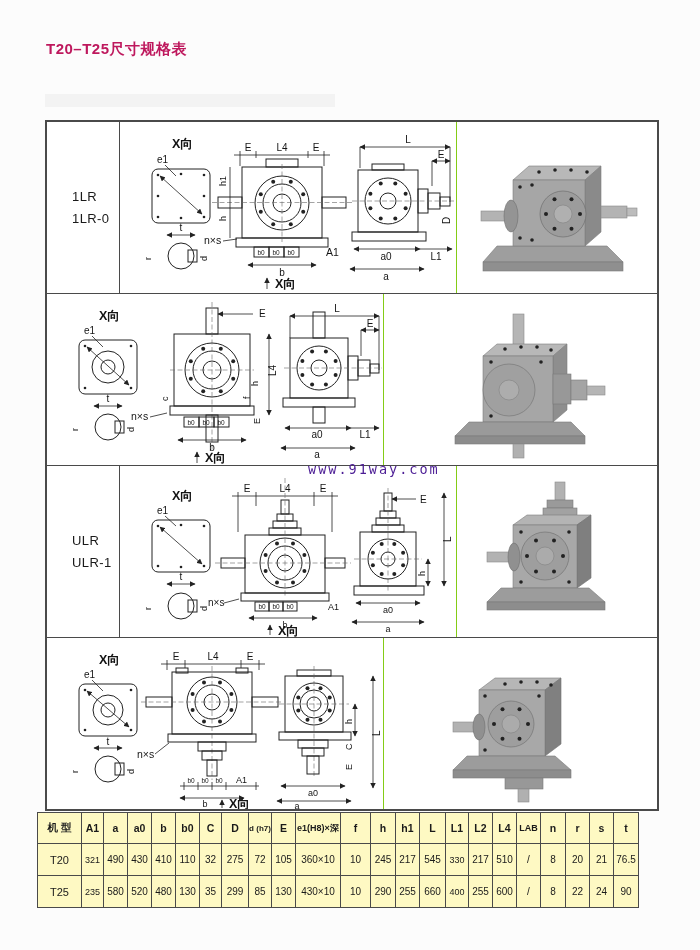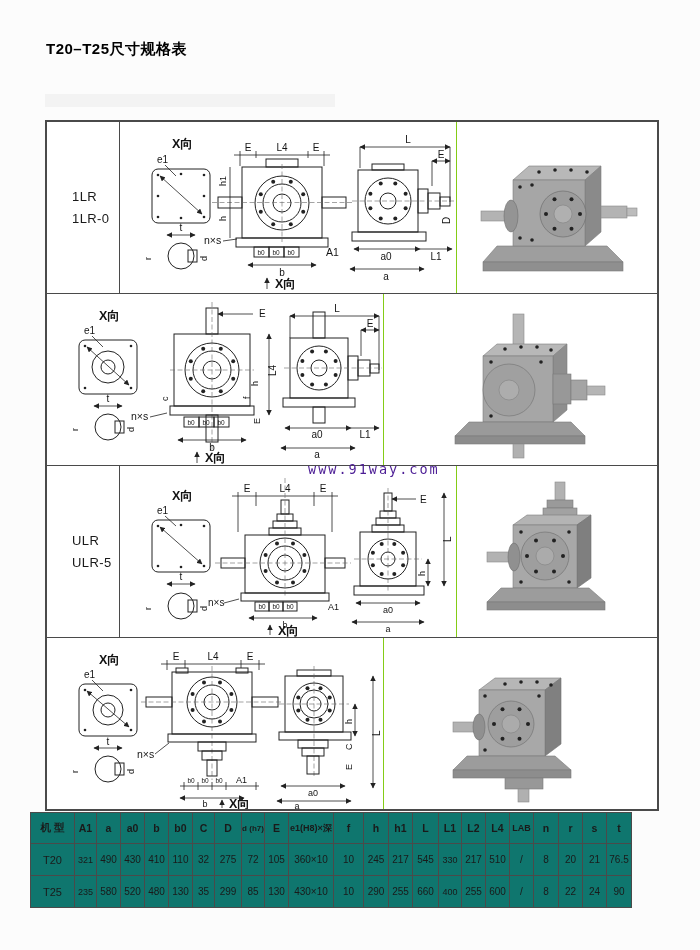--- a/index.html
+++ b/index.html
@@ -1,30 +1,30 @@
 <!DOCTYPE html>
 <html><head>
 <meta charset="utf-8">
 <style>
   html,body{margin:0;padding:0;background:#f5f5f5;}
   .page{position:relative;width:700px;height:950px;background:#fcfcfc;overflow:hidden;
         font-family:"Liberation Sans",sans-serif;}
-  .title{position:absolute;left:46px;top:40px;font-size:15px;font-weight:bold;color:#000000;letter-spacing:.5px;}
+  .title{position:absolute;left:46px;top:40px;font-size:15px;font-weight:bold;color:#be185d;letter-spacing:.5px;}
   .smudge{position:absolute;left:45px;top:94px;width:290px;height:13px;background:#f3f3f3;}
   .main-table{position:absolute;left:45px;top:120px;width:610px;border:2px solid #4a4a4a;box-sizing:content-box;background:#fff;}
   .mrow{display:flex;height:171px;border-bottom:1px solid #4a4a4a;}
   .mrow:last-child{border-bottom:none;}
   .label-cell{width:63px;border-right:1px solid #4a4a4a;display:flex;flex-direction:column;
               justify-content:center;gap:7px;padding-left:9px;box-sizing:border-box;margin-left:16px;}
   .model-name{font-size:13px;color:#1a1a1a;letter-spacing:.4px;}
   .drawing-cell{width:337px;border-right:1px solid #84cc16;position:relative;box-sizing:border-box;}
   .photo-cell{flex:1;display:flex;align-items:center;justify-content:center;background:#fff;}
   .watermark{position:absolute;left:308px;top:461px;font-size:13.5px;color:#4c1d95;
              letter-spacing:2px;font-family:"DejaVu Sans Mono",monospace;z-index:5;}
-  table.spec{position:absolute;left:30px;top:812px;border-collapse:collapse;table-layout:fixed;background:#0f766e;}
+  table.spec{position:absolute;left:37px;top:812px;border-collapse:collapse;table-layout:fixed;background:#fef9c3;}
   .spec th,.spec td{border:1px solid #4a4a4a;text-align:center;vertical-align:middle;
                     padding:0;overflow:hidden;color:#1a1a1a;}
   .spec th{height:30px;font-size:10.5px;font-weight:bold;}
   .spec th.tiny{font-size:8px;}
   .spec th.small{font-size:9px;}
   .spec td{height:31px;font-size:10px;}
   .spec td.model{font-weight:normal;font-size:11px;}
   .spec td.sm{font-size:9px;}
   
   svg text{fill:#141414;font-family:"Liberation Sans",sans-serif;}
@@ -314,21 +314,21 @@
           <circle cx="70" cy="62" r="1.8" class="bolt"></circle>
             <circle cx="120" cy="62" r="1.8" class="bolt"></circle>
             <circle cx="70" cy="116" r="1.8" class="bolt"></circle>
         </svg>
       </div>
     </div>
 
     <div class="mrow">
       <div class="label-cell">
         <div class="model-name">ULR</div>
-        <div class="model-name">ULR-5</div>
+        <div class="model-name">ULR-1</div>
       </div>
       <div class="drawing-cell">
         <svg width="337" height="171" viewBox="0 0 337 171">
           <defs>
               <marker id="arC" viewBox="0 0 10 10" refX="9" refY="5" markerWidth="7" markerHeight="7" orient="auto-start-reverse">
                 <path d="M0,0L10,5L0,10z" fill="#222"></path>
               </marker>
             </defs>
           <g>
             <text x="52" y="34" class="t12">X向</text>

